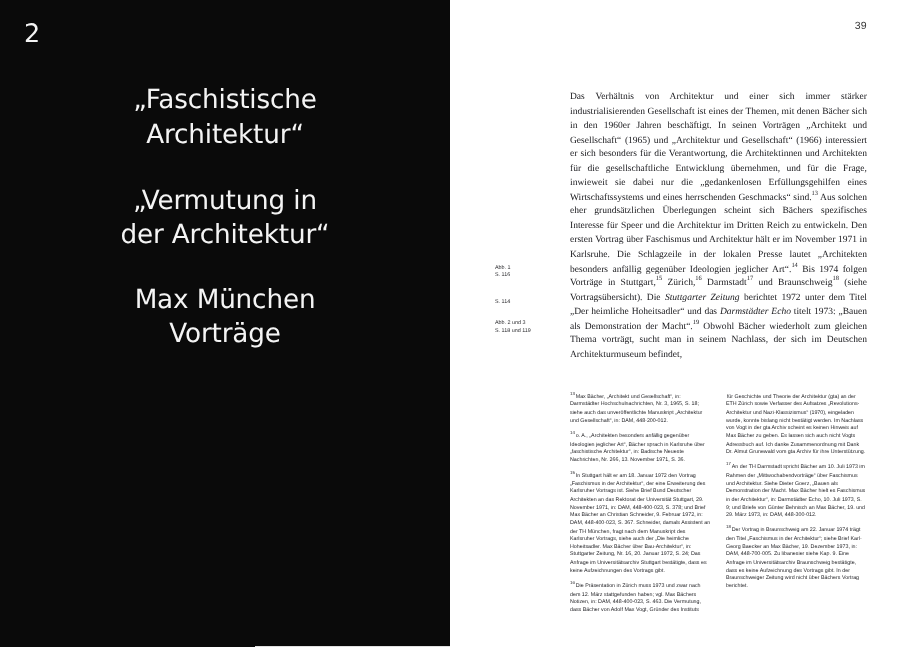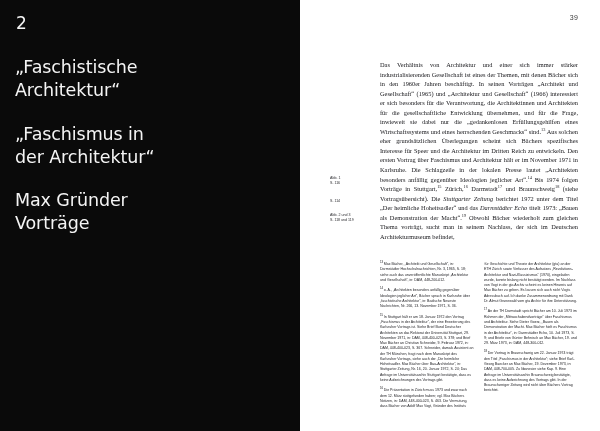--- a/index.html
+++ b/index.html
@@ -46,20 +46,21 @@
   }
   .headline {
     font-family: "DejaVu Sans", sans-serif;
     font-size: 17.5px;
     line-height: 1.33;
     font-weight: 400;
     letter-spacing: -0.1px;
     color: #f4f4f4;
     margin: 0 0 20px 0;
     white-space: pre-line;
+    text-align: center;
   }
   .headline.last {
     margin-bottom: 0;
   }
 
   
   #right-page {
     position: absolute;
     left: 300px;
     top: 0;
@@ -157,23 +158,23 @@
 
 <div id="page">
 
   <div id="left-page">
 
     <div id="chapter-number">2</div>
 
     <div id="headline-stack">
       <div class="headline">„Faschistische
 Architektur“</div>
-      <div class="headline">„Faschismus in
+      <div class="headline">„Vermutung in
  der Architektur“</div>
-      <div class="headline last">Max Gründer
+      <div class="headline last">Max München
 Vorträge</div>
     </div>
 
   </div>
 
   <div id="right-page">
 
     <div id="folio">39</div>
 
     <div id="body-text">

